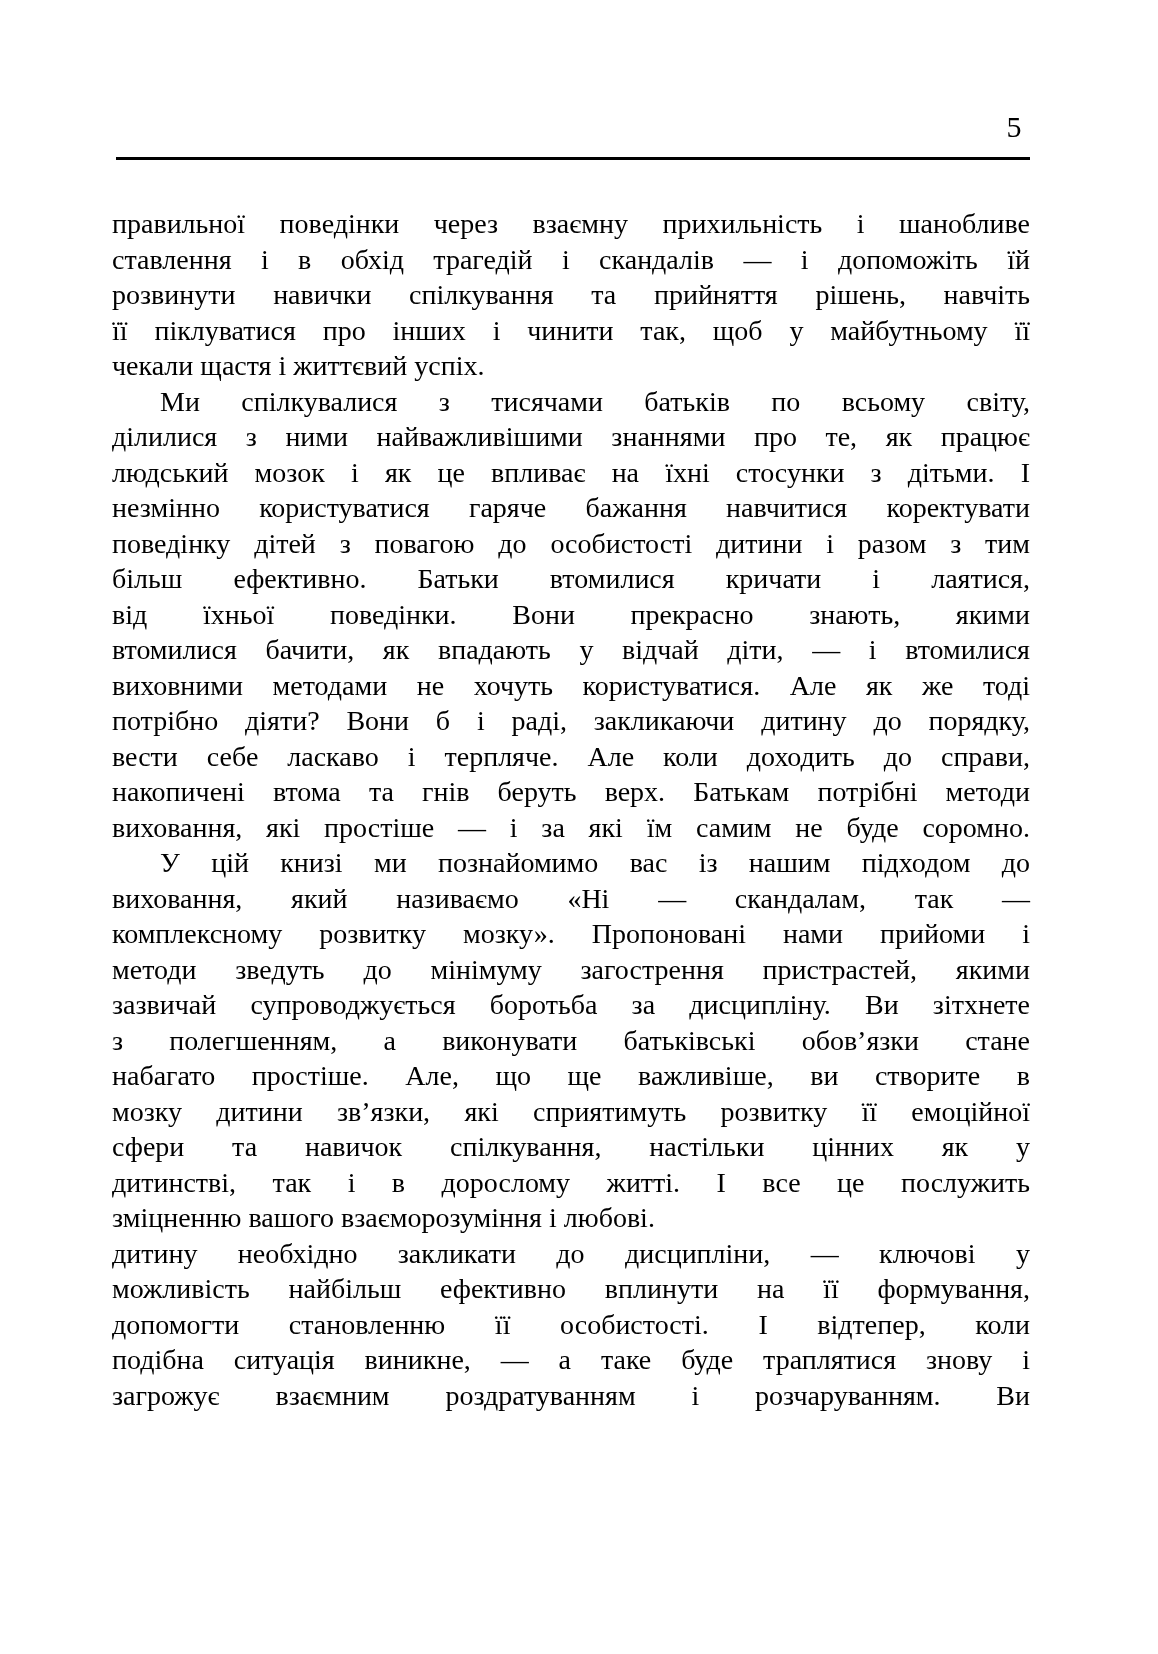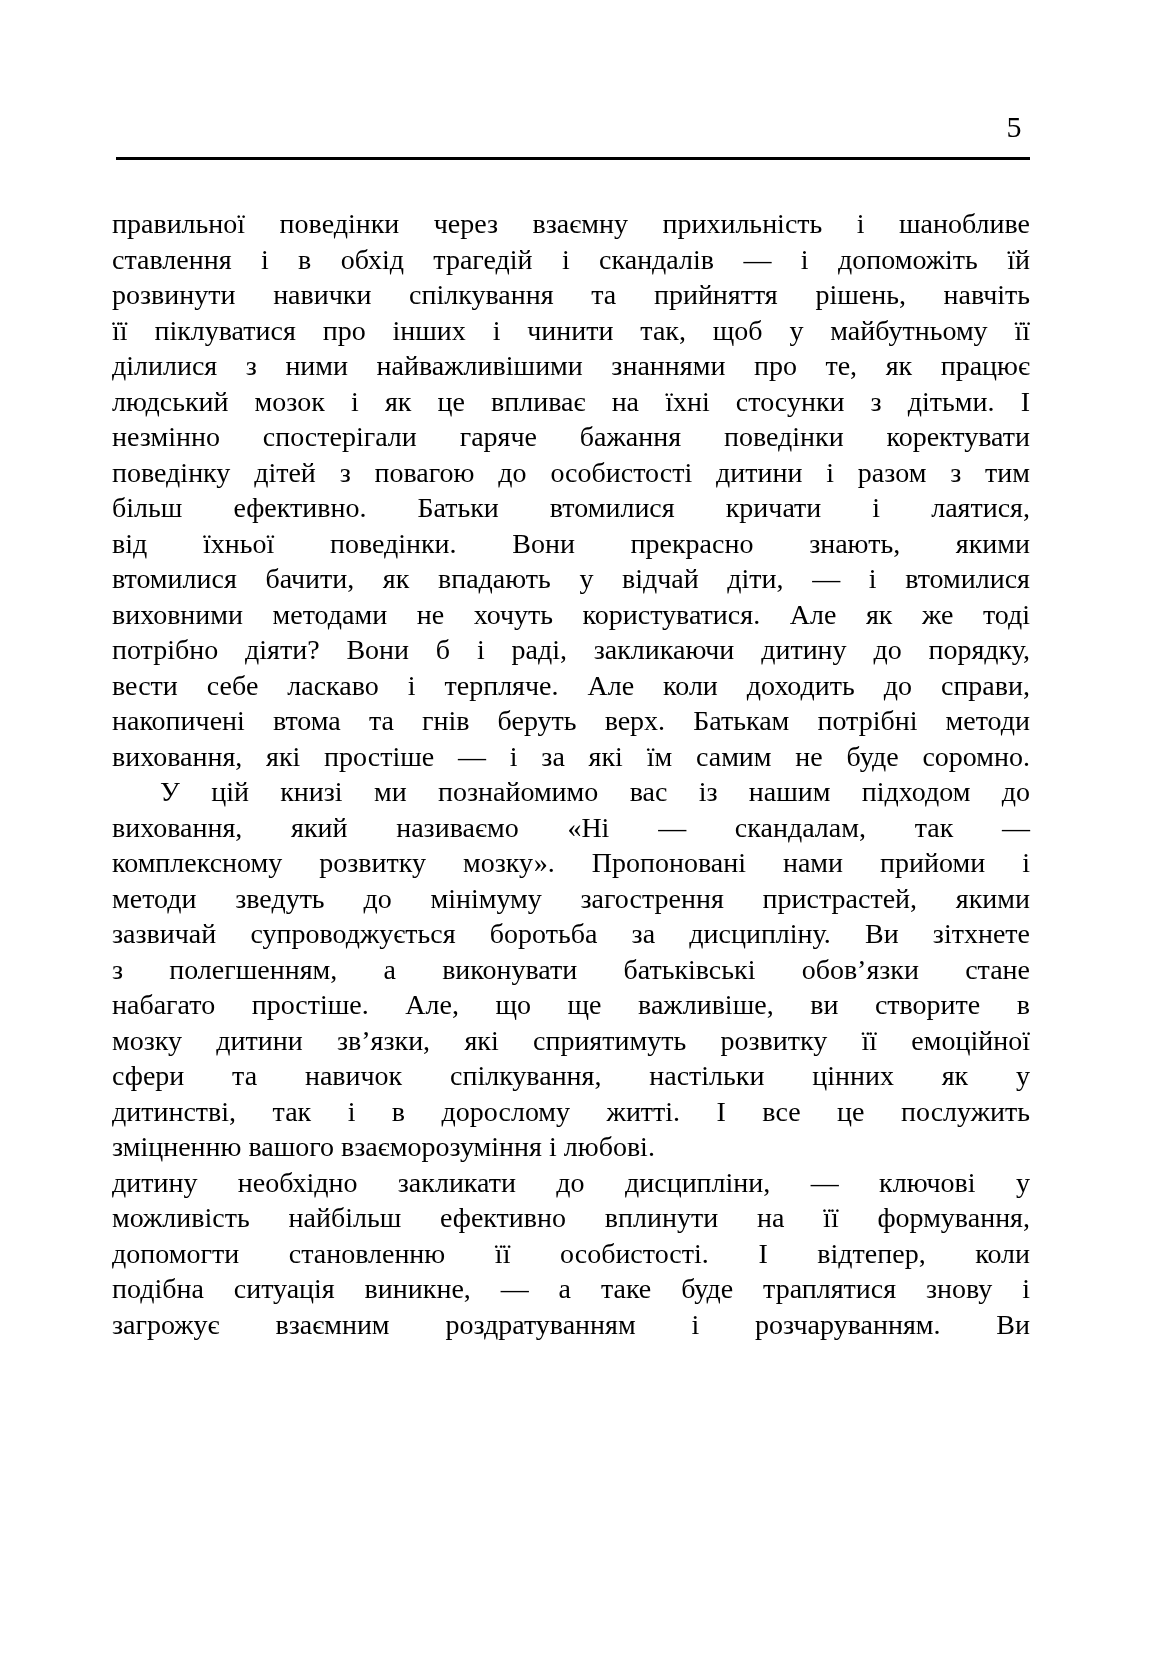--- a/index.html
+++ b/index.html
@@ -62,25 +62,27 @@
     <header>
       <div class="page-number">5</div>
       <hr class="header-rule">
     </header>
     <main class="text-block">
         <div class="paragraph">
           <div class="line">правильної поведінки через взаємну прихильність і шанобливе</div>
           <div class="line">ставлення і в обхід трагедій і скандалів — і допоможіть їй</div>
           <div class="line">розвинути навички спілкування та прийняття рішень, навчіть</div>
           <div class="line">її піклуватися про інших і чинити так, щоб у майбутньому її</div>
+          <div class="line last-left">чекали щастя і життєвий успіх.</div>
         </div>
         <div class="paragraph">
+          <div class="line indent">Ми спілкувалися з тисячами батьків по всьому світу,</div>
           <div class="line">ділилися з ними найважливішими знаннями про те, як працює</div>
           <div class="line">людський мозок і як це впливає на їхні стосунки з дітьми. І</div>
-          <div class="line">незмінно спостерігали гаряче бажання поведінки коректувати</div>
+          <div class="line">незмінно користуватися гаряче бажання навчитися коректувати</div>
           <div class="line">поведінку дітей з повагою до особистості дитини і разом з тим</div>
           <div class="line">більш ефективно. Батьки втомилися кричати і лаятися,</div>
           <div class="line">від їхньої поведінки. Вони прекрасно знають, якими</div>
           <div class="line">втомилися бачити, як впадають у відчай діти, — і втомилися</div>
           <div class="line">виховними методами не хочуть користуватися. Але як же тоді</div>
           <div class="line">потрібно діяти? Вони б і раді, закликаючи дитину до порядку,</div>
           <div class="line">вести себе ласкаво і терпляче. Але коли доходить до справи,</div>
           <div class="line">накопичені втома та гнів беруть верх. Батькам потрібні методи</div>
           <div class="line">виховання, які простіше — і за які їм самим не буде соромно.</div>
         </div>

